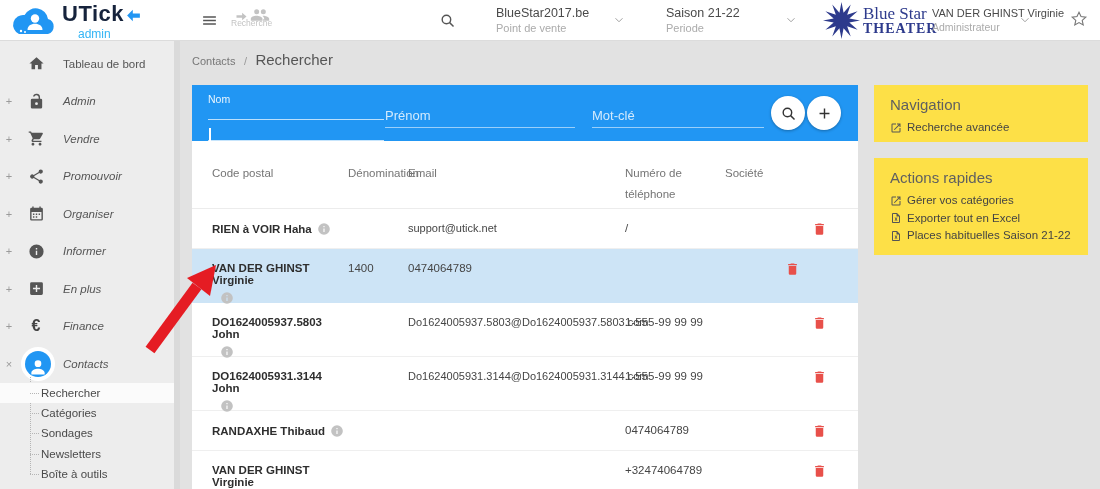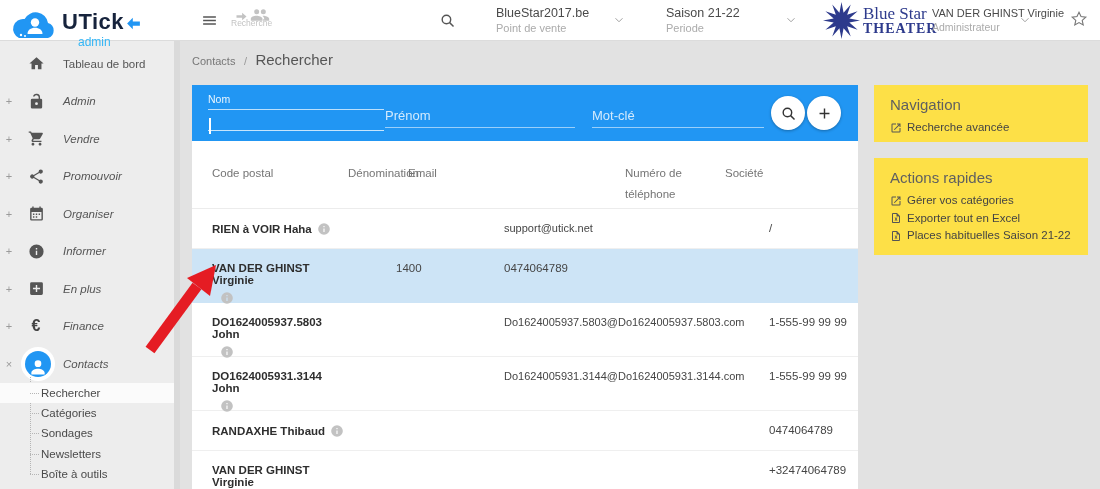--- a/index.html
+++ b/index.html
@@ -5,21 +5,21 @@
   * { margin:0; padding:0; box-sizing:border-box; }
   html,body { background:#bfbfbf; }
   body { font-family:"Liberation Sans", sans-serif; }
   .screen { position:relative; width:1100px; height:489px; background:#e2e2e2; overflow:hidden; }
 
   
   .topbar { position:absolute; top:0; left:0; width:1100px; height:41px; background:#fff; border-bottom:1px solid #dcdcdc; z-index:5; }
   .logo { position:absolute; left:8px; top:3px; display:flex; align-items:center; cursor:pointer; }
   .logo .cloud { width:52px; height:34px; }
   .logo-txt { margin-left:2px; line-height:1; }
-  .logo-main { display:flex; align-items:center; font-size:22px; font-weight:bold; color:#16233c; letter-spacing:.5px;margin-top:8px; }
+  .logo-main { display:flex; align-items:center; font-size:22px; font-weight:bold; color:#16233c; letter-spacing:.5px; }
   .logo-main .larrow { width:17px; height:17px; margin-left:1px; }
   .logo-sub { font-size:12px; color:#33b5f5; margin:0 0 0 16px; }
   .tb-icon { position:absolute; color:#555; }
   .tb-icon svg { width:100%; height:100%; }
   .hamburger { left:201px; top:12px; width:17px; height:17px; cursor:pointer; }
   .reseller { position:absolute; left:231px; top:5px; color:#c3c3c3; text-align:center; cursor:default; }
   .reseller .ric { display:flex; align-items:flex-end; gap:1px; justify-content:center; }
   .reseller .ric .i1 { width:15px; height:13px; }
   .reseller .ric .i2 { width:20px; height:17px; }
   .reseller .rlabel { font-size:8.5px; margin-top:-4px; color:#c3c3c3; }
@@ -60,38 +60,38 @@
 
   
   .breadcrumb { position:absolute; left:192px; top:51px; z-index:1; }
   .breadcrumb .bc1 { font-size:11px; color:#777; cursor:pointer; }
   .breadcrumb .bcsep { font-size:11px; color:#999; margin:0 4px; }
   .breadcrumb .bc2 { font-size:15px; color:#555; }
 
   .searchbar { position:absolute; left:192px; top:85px; width:666px; height:56px; background:#2196f3; z-index:1; }
   .field { position:absolute; }
   .f-nom { left:16px; top:8px; width:176px; }
-  .f-nom .flabel { display:block; font-size:10.5px; color:rgba(255,255,255,.9); border-bottom:1px solid rgba(255,255,255,.7); padding-bottom:4px; }
+  .f-nom .flabel { display:block; font-size:10.5px; color:rgba(255,255,255,.9); border-bottom:1px solid rgba(255,255,255,.7); padding-bottom:14px; }
   .f-nom .inwrap { position:relative; height:26px; border-bottom:1px solid rgba(255,255,255,.75); }
   .caret { position:absolute; left:1px; top:5px; width:2px; height:16px; background:#fff; animation:blink 1s steps(1) infinite; }
   @keyframes blink { 50% { opacity:0; } }
   .field input { width:100%; border:0; outline:0; background:transparent; color:#fff; font-size:13px; font-family:"Liberation Sans",sans-serif; height:24px; }
   .f-pre { left:193px; top:18px; width:190px; border-bottom:1px solid rgba(255,255,255,.55); }
   .f-mot { left:400px; top:18px; width:172px; border-bottom:1px solid rgba(255,255,255,.55); }
   .field input::placeholder { color:rgba(255,255,255,.8); }
   .roundbtn { position:absolute; top:11px; width:34px; height:34px; border-radius:50%; background:#fff; border:0; box-shadow:0 1px 3px rgba(0,0,0,.3); display:flex; align-items:center; justify-content:center; cursor:pointer; color:#333; }
   .roundbtn svg { width:17px; height:17px; }
   .btn-search { left:579px; }
   .btn-add { left:615px; }
 
   .table-card { position:absolute; left:192px; top:141px; width:666px; height:348px; background:#fff; overflow:hidden; z-index:1; }
   .tgrid { display:grid; grid-template-columns:136px 60px 217px 100px 60px 1fr 46px; align-items:start; }
   .thead { padding:22px 0 0 20px; height:68px; border-bottom:1px solid #ececec; }
   .thead .th { font-size:11.5px; color:#757575; line-height:21px; padding-right:8px; }
-  .trow { padding:0 0 0 20px; border-bottom:1px solid #efefef; cursor:pointer;gap:48px; }
+  .trow { padding:0 0 0 20px; border-bottom:1px solid #efefef; cursor:pointer; }
   .trow.hl { background:#cde4f6; border-bottom-color:transparent; }
   .tcell { font-size:11.5px; color:#454545; padding-top:13px; white-space:nowrap; }
   .tname { font-weight:bold; color:#2e2e2e; display:flex; flex-direction:column; align-items:flex-start; }
   .nline { display:flex; align-items:center; gap:5px; white-space:normal; }
   .infoic { width:14px; height:14px; color:#c2c2c2; display:inline-flex; cursor:pointer; }
   .infoic svg { width:14px; height:14px; }
   .info-below { margin:5px 0 0 8px; }
   .temail { font-size:11px; }
   .delbtn { background:none; border:0; color:#e8504a; width:15px; height:16px; padding:0; margin-top:12px; cursor:pointer; }
   .delbtn svg { width:15px; height:16px; }

